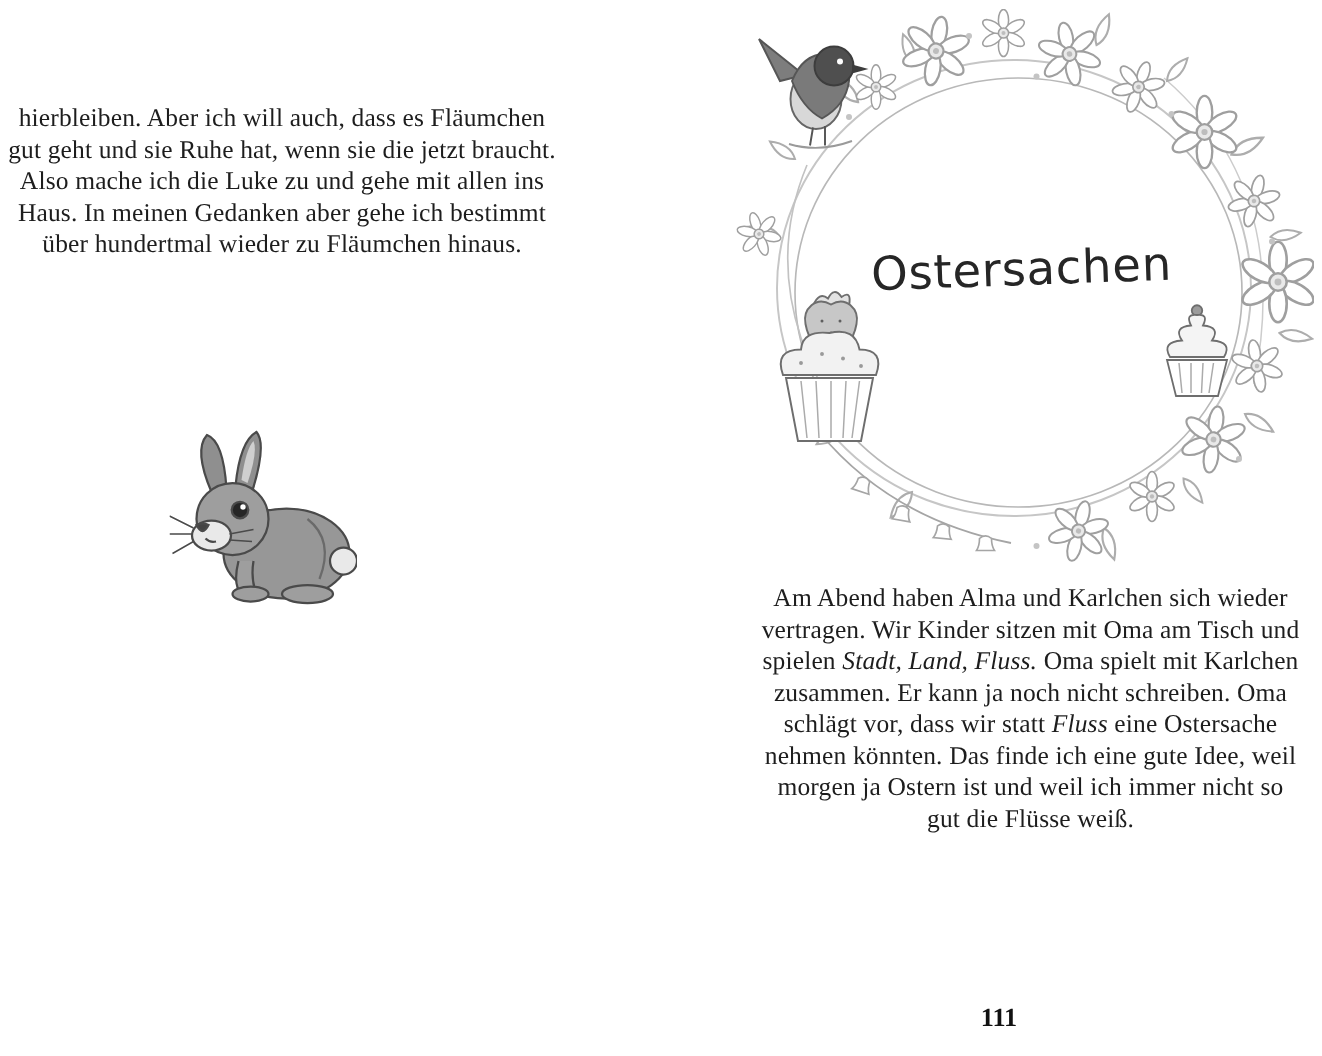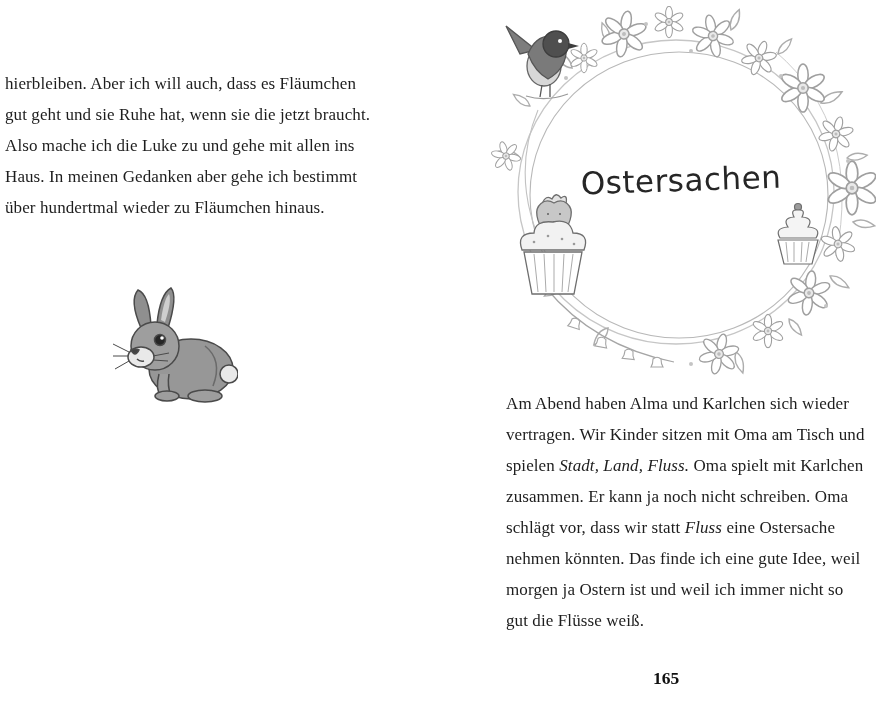--- a/index.html
+++ b/index.html
@@ -8,23 +8,23 @@
     background: #ffffff;
     font-family: "Liberation Serif", serif;
     color: #1d1d1d;
     position: relative;
     overflow: hidden;
   }
   .spread { position: absolute; inset: 0; }
   .paragraph {
     position: absolute;
     font-size: 17px;
-    line-height: 31px;
+    line-height: 21px;
     letter-spacing: 0.1px;
-    text-align: left;
+    text-align: center;
   }
   #left-paragraph  { left: 5px;   top: 68px;  width: 366px; }
   #right-paragraph { left: 506px; top: 388px; width: 362px; }
   .paragraph em { font-style: italic; }
   #chapter-title {
     position: absolute;
     left: 556px; top: 162px; width: 250px;
     text-align: center;
     font-family: "DejaVu Sans", sans-serif;
     font-size: 31px;
@@ -194,15 +194,15 @@
       <path d="M304 232 Q298 222 312 221 Q306 212 318 211 Q314 203 322 204 Q330 203 326 211 Q338 212 332 221 Q346 222 340 232 Z" fill="#f4f4f4" stroke="#6e6e6e"></path>
       <path d="M302 234 L342 234 L336 258 L308 258 Z" fill="#ffffff" stroke="#6e6e6e"></path>
       <path d="M310 236 L312 256 M318 236 L318 256 M326 236 L325 256 M333 236 L330 256" stroke="#ababab" stroke-width="1" fill="none"></path>
     </g>
   </svg>
 
   <div id="chapter-title">Ostersachen</div>
 
   <div id="right-paragraph" class="paragraph"><span>Am Abend haben Alma und Karlchen sich wieder vertragen. Wir Kinder sitzen mit Oma am Tisch und spielen </span><em>Stadt, Land, Fluss.</em><span> Oma spielt mit Karlchen zusammen. Er kann ja noch nicht schreiben. Oma schlägt vor, dass wir statt </span><em>Fluss</em><span> eine Ostersache nehmen könnten. Das finde ich eine gute Idee, weil morgen ja Ostern ist und weil ich immer nicht so gut die Flüsse weiß.</span></div>
 
-  <div id="page-number">165</div>
+  <div id="page-number">111</div>
 
 </div>
 
 </body></html>

